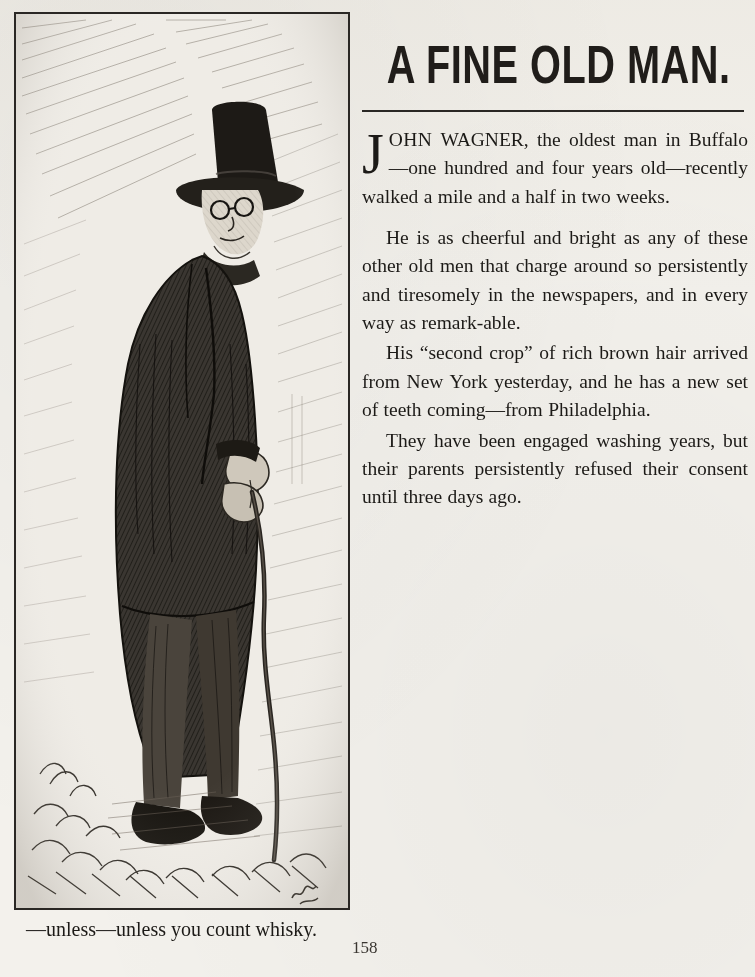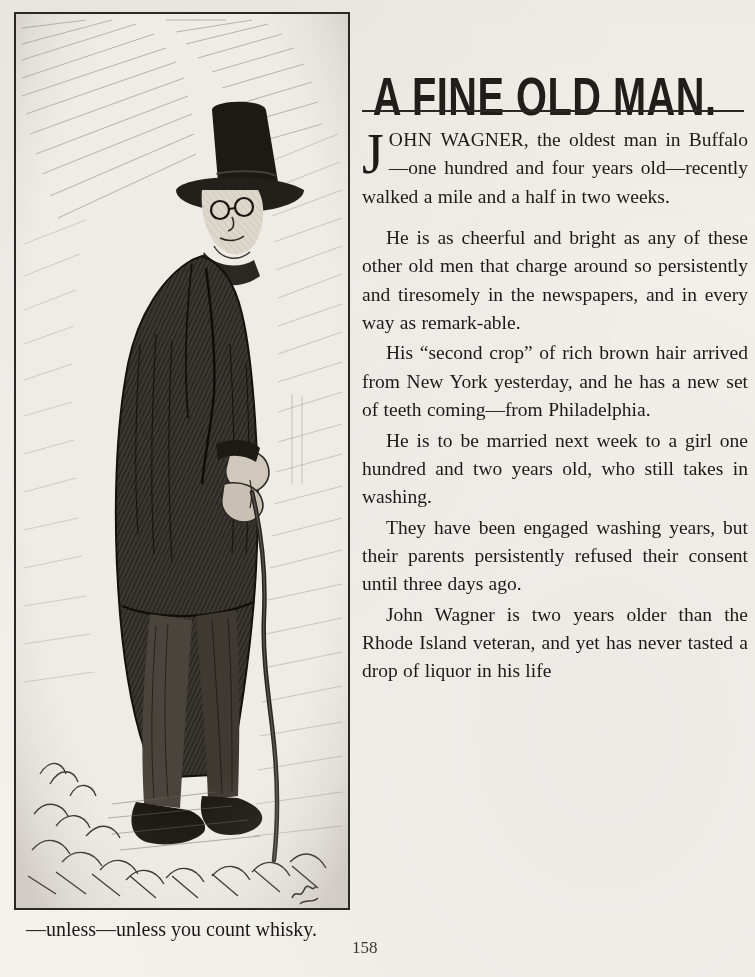--- a/index.html
+++ b/index.html
@@ -43,22 +43,21 @@
 
   
   .headline {
     position: absolute;
     left: 362px;
     top: 34px;
     width: 382px;
     height: 62px;
     display: flex;
     align-items: center;
-    justify-content: flex-start;
-    margin-top: 32px;
+    justify-content: center;
   }
   .headline-text {
     font-family: "Liberation Sans", sans-serif;
     font-weight: 700;
     font-size: 41px;
     letter-spacing: 0.5px;
     line-height: 1;
     color: #201d1a;
     transform: scaleY(1.32) scaleX(0.97);
     transform-origin: right center;
@@ -278,22 +277,20 @@
   <div class="rule"></div>
 
   <div class="column">
 
     <p class="dropcap-para">
       <span class="dropcap">J</span><span class="smallcaps">OHN</span>&nbsp;<span>WAGNER, the oldest man in Buffalo—one hundred and four years old—recently walked a mile and a half in two weeks.</span>
     </p>
 
     <p class="indent">He is as cheerful and bright as any of these other old men that charge around so persistently and tiresomely in the newspapers, and in every way as remark-able.</p>
     <p class="indent">His “second crop” of rich brown hair arrived from New York yesterday, and he has a new set of teeth coming—from Philadelphia.</p>
-    <p class="indent">He is to be married next week to a girl one hundred and two years old, who still takes in washing.</p>
     <p class="indent">They have been engaged washing years, but their parents persistently refused their consent until three days ago.</p>
-    <p class="indent">John Wagner is two years older than the Rhode Island veteran, and yet has never tasted a drop of liquor in his life</p>
   </div>
 
   <div class="tagline">—unless—unless you count whisky.</div>
 
   <div class="folio">158</div>
 
 </div>
 
 </body></html>

